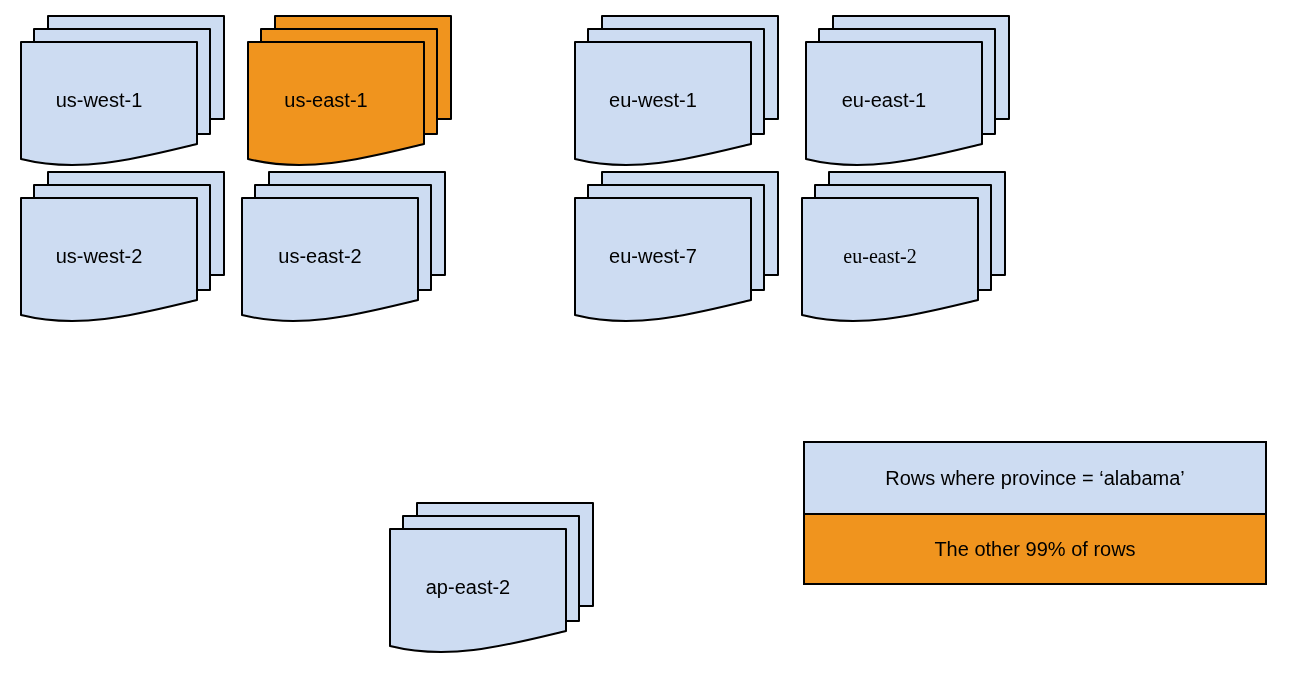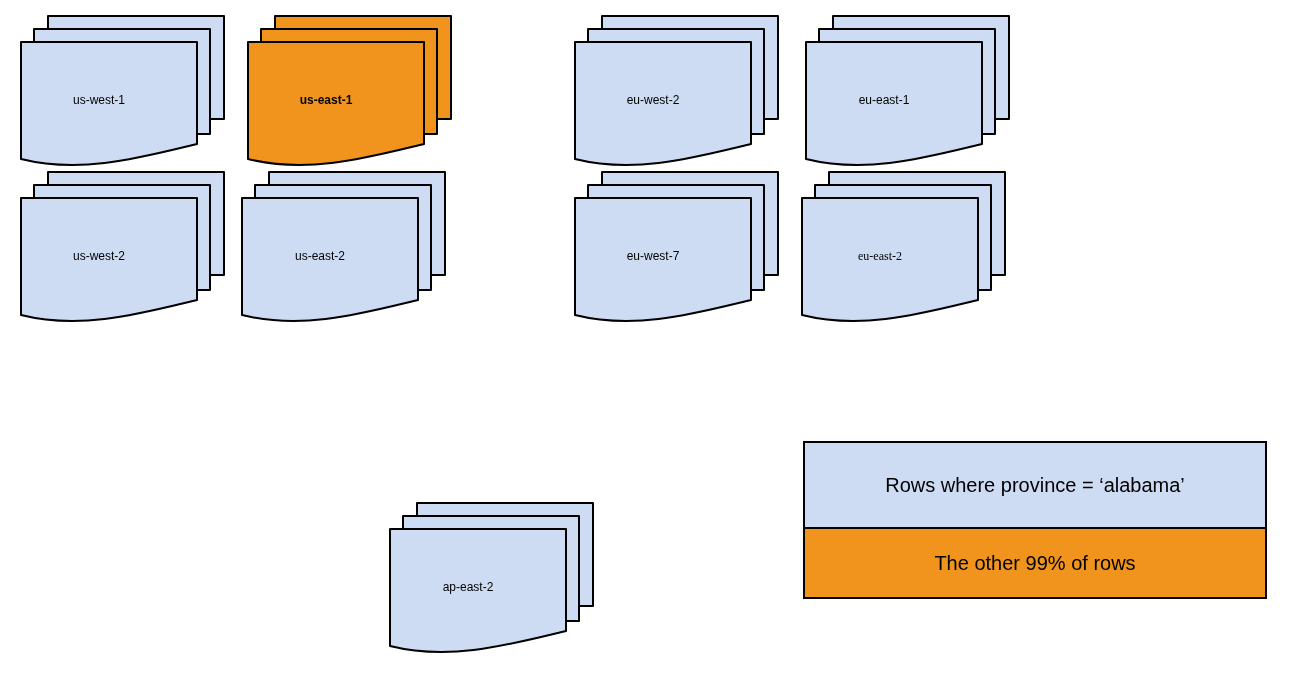--- a/index.html
+++ b/index.html
@@ -35,21 +35,21 @@
   .fill-highlight .layer { fill: var(--highlight-fill); }
   .stack-label {
     position: absolute;
     left: 2px;
     top: 27px;
     width: 156px;
     height: 116px;
     display: flex;
     align-items: center;
     justify-content: center;
-    font-size: 12px;
+    font-size: 20px;
     line-height: 1;
     color: var(--text);
     pointer-events: none;
     white-space: nowrap;
   }
   .legend {
     position: absolute;
     border: 2px solid var(--stroke);
   }
   .legend-row {
@@ -63,51 +63,51 @@
   .legend-row + .legend-row { border-top: 2px solid var(--stroke); }
   .legend-row.fill-region { background: var(--region-fill); }
   .legend-row.fill-highlight { background: var(--highlight-fill); }
 </style>
 </head>
 <body>
 
 <div class="canvas">
 
   <div class="legend" style="left: 803px; top: 441px; width: 464px;">
-    <div class="legend-row fill-region" style="height: 84px;">
+    <div class="legend-row fill-region" style="height: 70px;">
       <span>Rows where province = ‘alabama’</span>
     </div>
     <div class="legend-row fill-highlight" style="height: 70px;">
       <span>The other 99% of rows</span>
     </div>
   </div>
 
 <div class="stack fill-region" style="left: 19px; top: 15px;">
       <svg width="206" height="160" viewBox="0 0 206 160" aria-hidden="true">
         <rect class="layer" x="29" y="1" width="176" height="103"></rect>
         <rect class="layer" x="15" y="14" width="176" height="105"></rect>
         <path class="layer" d="M2,27 L178,27 L178,129 C120,143 62,159 2,144 Z"></path>
       </svg>
       <div class="stack-label">us-west-1</div>
     </div>
-    <div class="stack fill-highlight" style="left: 246px; top: 15px; font-weight: bold;">
+    <div class="stack fill-highlight" style="left: 246px; top: 15px;">
       <svg width="206" height="160" viewBox="0 0 206 160" aria-hidden="true">
         <rect class="layer" x="29" y="1" width="176" height="103"></rect>
         <rect class="layer" x="15" y="14" width="176" height="105"></rect>
         <path class="layer" d="M2,27 L178,27 L178,129 C120,143 62,159 2,144 Z"></path>
       </svg>
       <div class="stack-label">us-east-1</div>
     </div>
     <div class="stack fill-region" style="left: 573px; top: 15px;">
       <svg width="206" height="160" viewBox="0 0 206 160" aria-hidden="true">
         <rect class="layer" x="29" y="1" width="176" height="103"></rect>
         <rect class="layer" x="15" y="14" width="176" height="105"></rect>
         <path class="layer" d="M2,27 L178,27 L178,129 C120,143 62,159 2,144 Z"></path>
       </svg>
-      <div class="stack-label">eu-west-2</div>
+      <div class="stack-label">eu-west-1</div>
     </div>
     <div class="stack fill-region" style="left: 804px; top: 15px;">
       <svg width="206" height="160" viewBox="0 0 206 160" aria-hidden="true">
         <rect class="layer" x="29" y="1" width="176" height="103"></rect>
         <rect class="layer" x="15" y="14" width="176" height="105"></rect>
         <path class="layer" d="M2,27 L178,27 L178,129 C120,143 62,159 2,144 Z"></path>
       </svg>
       <div class="stack-label">eu-east-1</div>
     </div>
     <div class="stack fill-region" style="left: 19px; top: 171px;">

